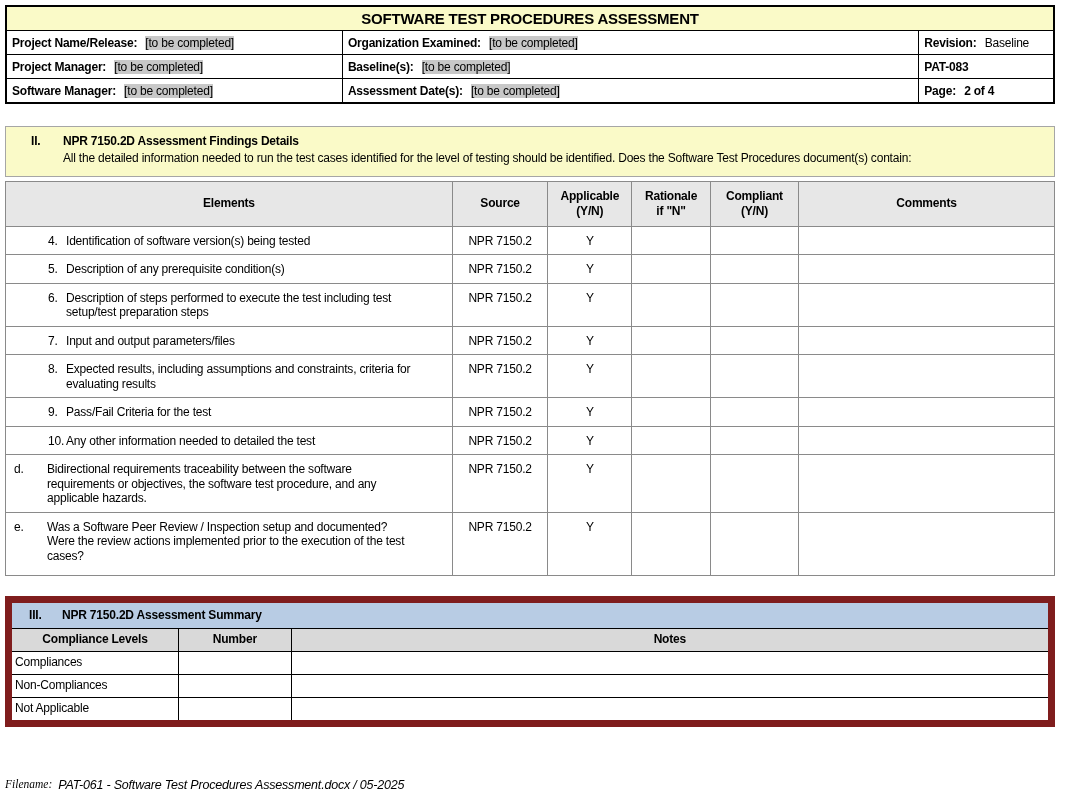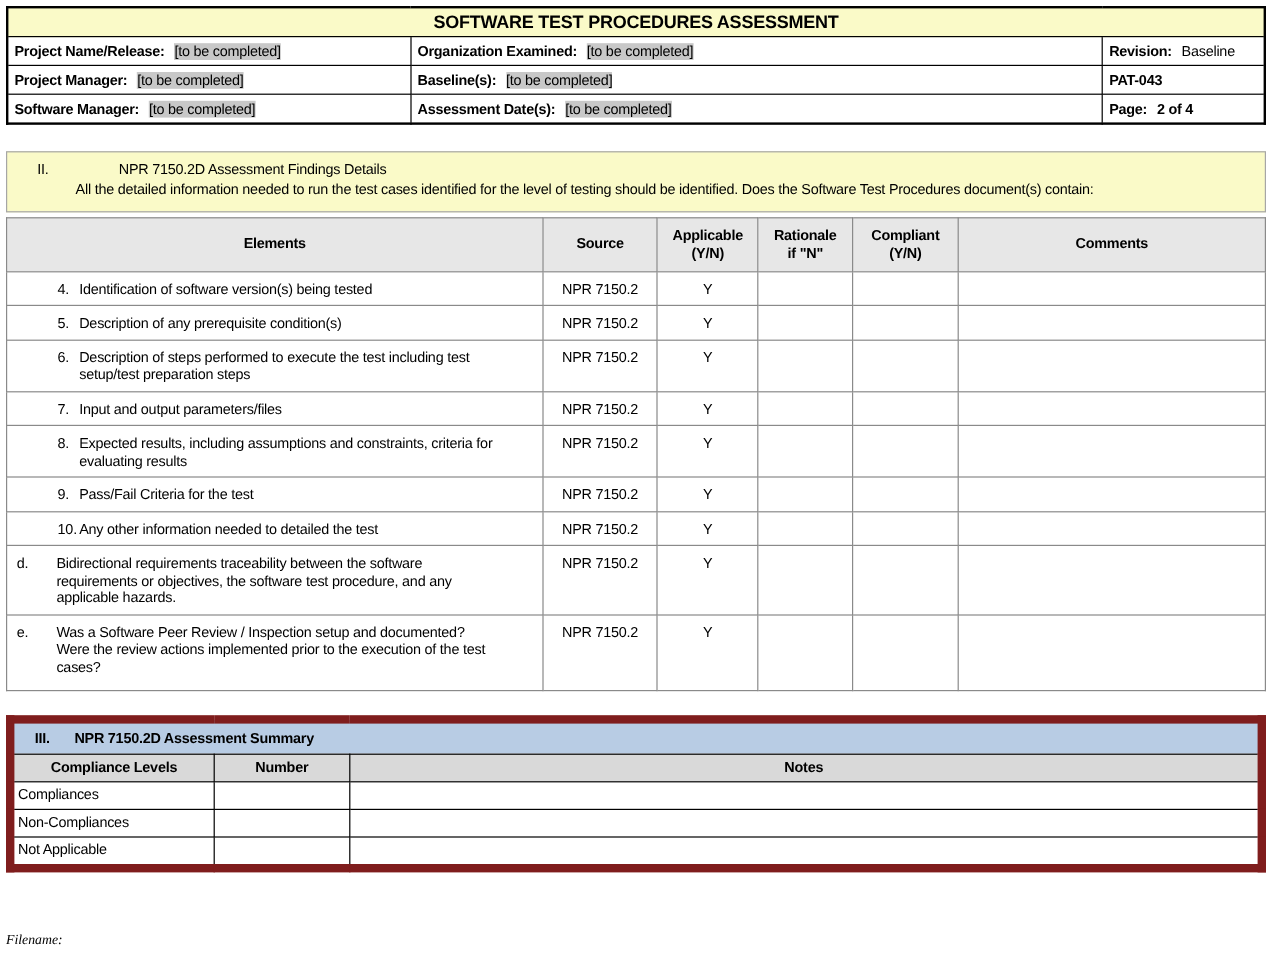--- a/index.html
+++ b/index.html
@@ -34,21 +34,21 @@
   .val{margin-left:5px;}
   .tbc{background:#C8C8C8;}
 
   
   .sec2{
     margin-top:22px;
     border:1px solid #a6a6a6;
     background:#FAFAC8;
     padding:7px 10px 10px 25px;
   }
-  .sec-head{display:flex;font-weight:normal;gap:36px;}
+  .sec-head{display:flex;font-weight:bold;}
   .sec2 .roman{flex:0 0 32px;}
   .sec2 .desc{margin:3px 0 0 32px;max-width:885px;line-height:14.5px;}
 
   
   table.findings{
     width:100%;
     border-collapse:collapse;
     margin-top:4px;
     padding-left:48px;
   }
@@ -155,21 +155,21 @@
     <tr>
       <td>
         <span class="lbl">Project Manager:</span>
         <span class="val tbc">[to be completed]</span>
       </td>
       <td>
         <span class="lbl">Baseline(s):</span>
         <span class="val tbc">[to be completed]</span>
       </td>
       <td>
-        <span class="lbl">PAT-043</span>
+        <span class="lbl">PAT-083</span>
       </td>
     </tr>
     <tr>
       <td>
         <span class="lbl">Software Manager:</span>
         <span class="val tbc">[to be completed]</span>
       </td>
       <td>
         <span class="lbl">Assessment Date(s):</span>
         <span class="val tbc">[to be completed]</span>
@@ -387,13 +387,14 @@
       <td class="sum-cell"></td>
       <td class="sum-cell"></td>
     </tr>
   </tbody>
     </table>
 
 </div>
 
 <div class="footer">
   <span class="f-lbl">Filename:</span>
+  <span class="f-val">PAT-061 - Software Test Procedures Assessment.docx / 05-2025</span>
 </div>
 
 </body></html>

